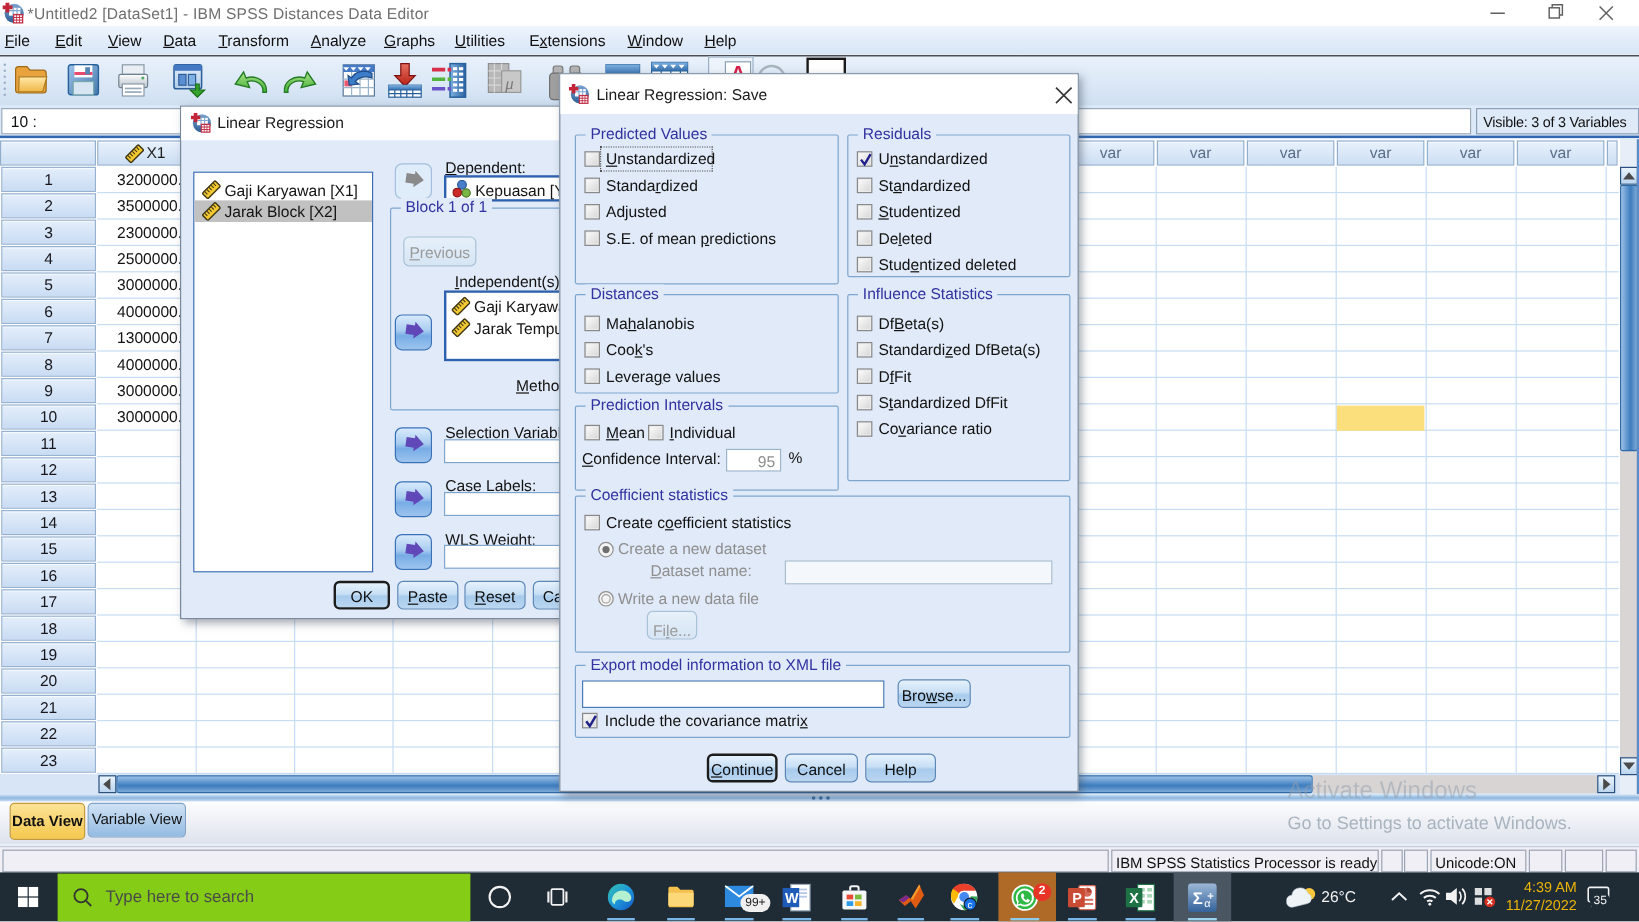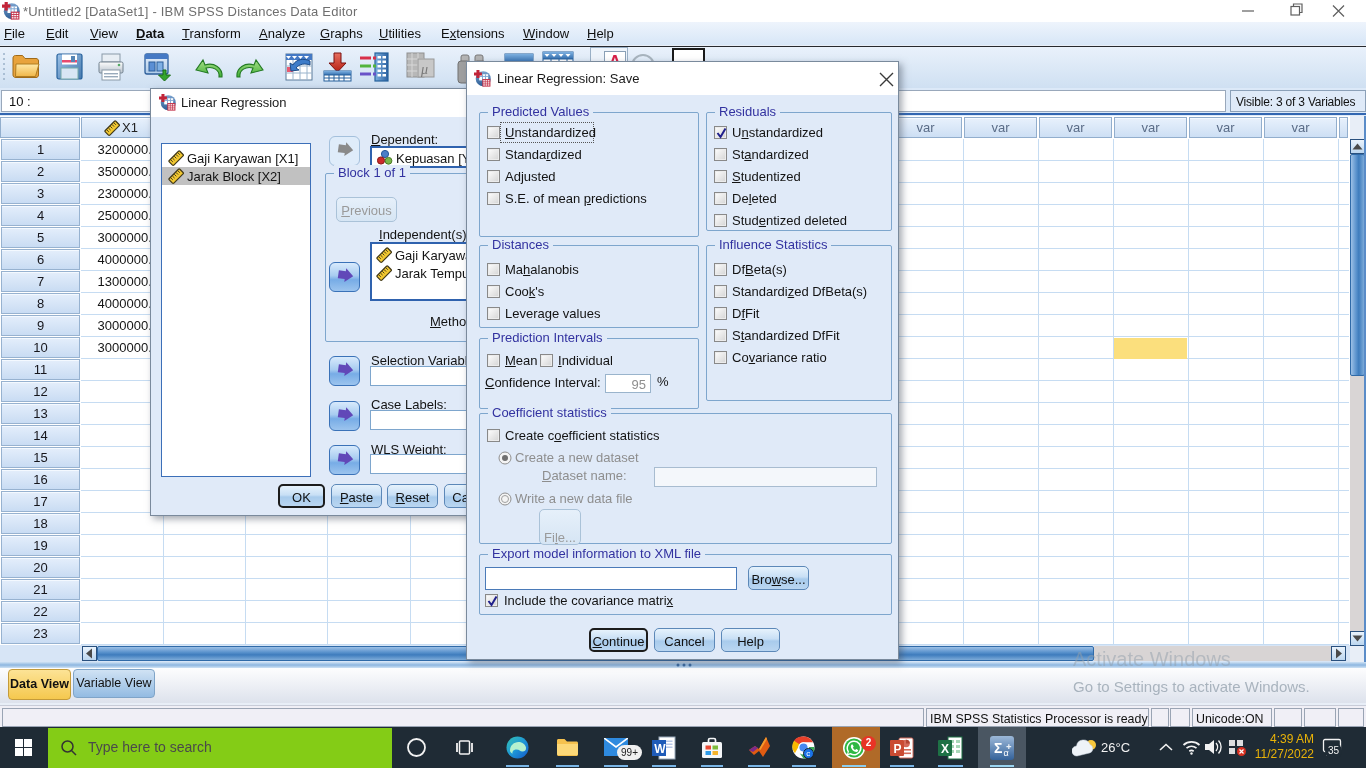--- a/index.html
+++ b/index.html
@@ -79,21 +79,21 @@
         <path d="M4 11h12"></path>
         <rect x="53" y="6.5" width="8.5" height="8.5"></rect>
         <path d="M55.5 6.5v-2.5h8.5v8.5h-2.5"></path>
         <path d="M95 5.5l11 11M106 5.5l-11 11"></path>
       </svg>
 </div>
 <div class="abs" id="menubar">
       <div class="mi" style="left: 4px;"><u>F</u>ile</div>
       <div class="mi" style="left: 46px;"><u>E</u>dit</div>
       <div class="mi" style="left: 90px;"><u>V</u>iew</div>
-      <div class="mi" style="left: 136px; font-weight: bold;"><u>D</u>ata</div>
+      <div class="mi" style="left: 136px;"><u>D</u>ata</div>
       <div class="mi" style="left: 182px;"><u>T</u>ransform</div>
       <div class="mi" style="left: 259px;"><u>A</u>nalyze</div>
       <div class="mi" style="left: 320px;"><u>G</u>raphs</div>
       <div class="mi" style="left: 379px;"><u>U</u>tilities</div>
       <div class="mi" style="left: 441px;">E<u>x</u>tensions</div>
       <div class="mi" style="left: 523px;"><u>W</u>indow</div>
       <div class="mi" style="left: 587px;"><u>H</u>elp</div>
     </div>
 <div class="abs" id="darkline"></div>
 <div class="abs" id="toolbar">
@@ -632,21 +632,21 @@
         <circle cx="7" cy="7" r="3" fill="#707070"></circle>
       </svg>
 <div class="glbl" style="left:48px;top:388px">Create a new dataset</div>
 <div class="glbl" style="left:75px;top:406px"><u>D</u>ataset name:</div>
 <div class="field" style="left:187px;top:405px;width:223px;height:20px;border:1px solid #a8bcd0;background:#f4f7fb"></div>
 <svg class="abs" style="left:31px;top:430px" width="14" height="14" viewBox="0 0 14 14">
         <circle cx="7" cy="7" r="6" fill="#f4f4f4" stroke="#909090"></circle>
         <circle cx="7" cy="7" r="3.5" fill="none" stroke="#a0a0a0"></circle>
       </svg>
 <div class="glbl" style="left:48px;top:429px">Write a new data file</div>
-<div class="btn dis" style="left:72px;top:447px;width:42px;height:36px;padding-top:20px">Fi<u>l</u>e...</div>
+<div class="btn dis" style="left:72px;top:447px;width:42px;height:24px;padding-top:8px">Fi<u>l</u>e...</div>
 <div class="gbox" style="left:12px;top:492px;width:413px;height:61px">
         <div class="gtitle">Export model information to XML file</div>
       </div>
 <div class="field" style="left:18px;top:505px;width:252px;height:23px;border:1px solid #4a7ab8"></div>
 <div class="btn" style="left:281px;top:504px;width:61px;height:24px;padding-top:5px">Bro<u>w</u>se...</div>
 <div class="cb ck" style="left:18px;top:532px">
         <svg width="13" height="13" viewBox="0 0 13 13">
           <path d="M2.5 6l3 4 5-8.5" fill="none" stroke="#20208c" stroke-width="2"></path>
         </svg>
       </div>

